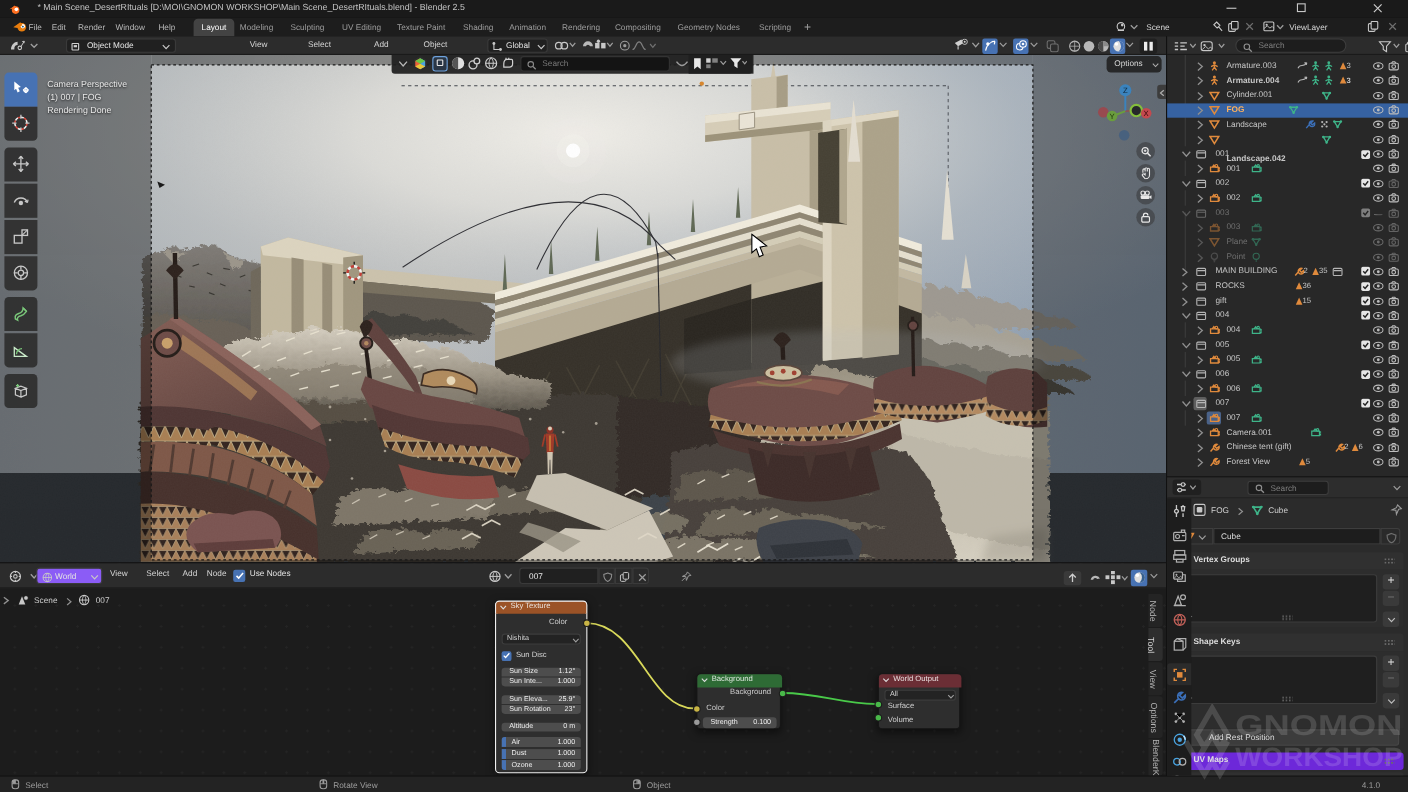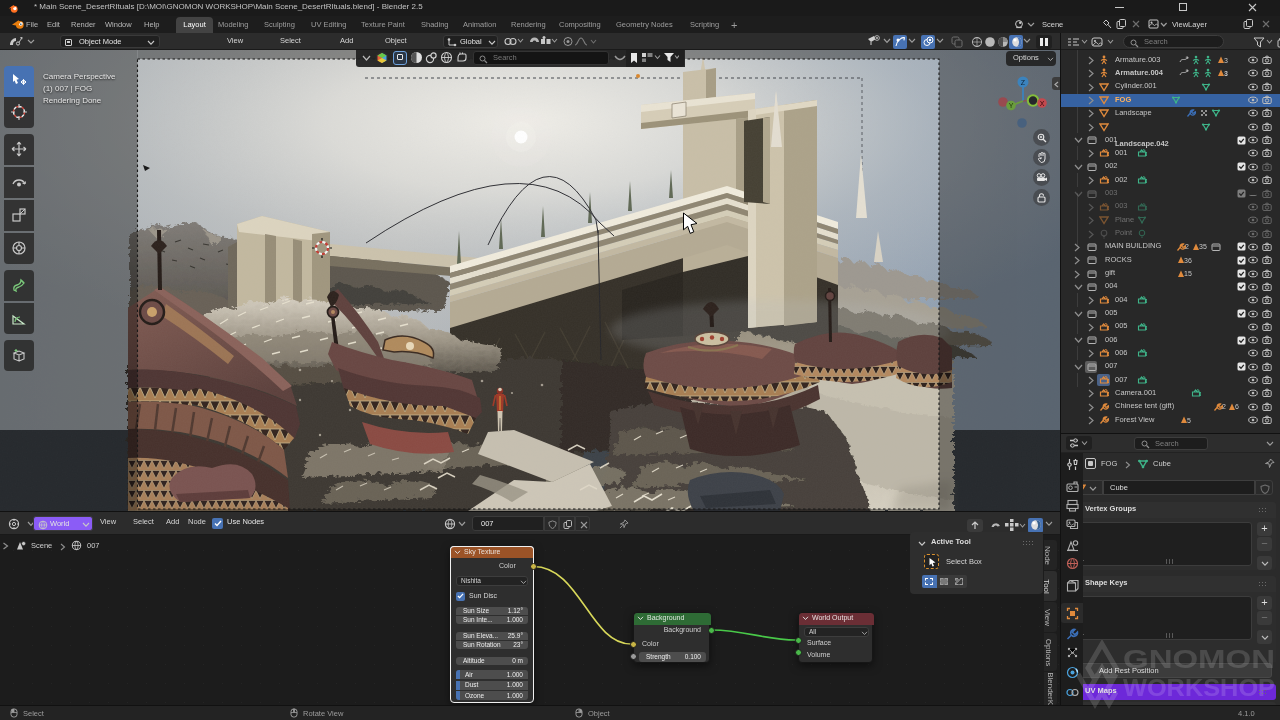--- a/index.html
+++ b/index.html
@@ -1744,42 +1744,20 @@
  <div class="abs" style="left:8px;top:26px;color:#cfcfcf;font-size:7px">Surface</div>
  <div class="abs" style="left:8px;top:38px;color:#cfcfcf;font-size:7px">Volume</div>
 </div>
 <svg class="abs" style="left:793px;top:123px" width="11" height="11" viewBox="0 0 11 11">
       <circle cx="5.5" cy="5.5" r="3" fill="#49b849" stroke="#1c1c1c" stroke-width="1"></circle>
     </svg>
 <svg class="abs" style="left:793px;top:135px" width="11" height="11" viewBox="0 0 11 11">
       <circle cx="5.5" cy="5.5" r="3" fill="#49b849" stroke="#1c1c1c" stroke-width="1"></circle>
     </svg>
 
-<div class="abs" style="left:910px;top:20px;width:133px;height:62px;background:#2e2e2e;border-radius:4px 0 4px 4px">
- <svg class="abs" style="left:8px;top:9px" width="8" height="6" viewBox="0 0 8 6">
-        <path d="M1 1 l3 3.2 l3 -3.2" stroke="#c8c8c8" fill="none" stroke-width="1.2"></path>
-      </svg>
- <div class="abs" style="left:21px;top:4.5px;color:#dddddd;font-size:7.5px;font-weight:bold">Active Tool</div>
- <div class="abs" style="left:112px;top:8px;width:12px;height:6px;background-image:radial-gradient(circle,#6a6a6a 0.8px,transparent 1px);background-size:3px 3px"></div>
- <div class="abs" style="left:14px;top:22px;width:15px;height:15px;border:1.2px dashed #d8902f;border-radius:3px;background:#222">
-   <svg class="abs" style="left:3px;top:2px" width="9" height="10" viewBox="0 0 9 10">
-          <path d="M1.5 1 L7.5 5.5 L4.8 6 L6 9 L4.5 9.5 L3.4 6.6 L1.5 8.2 Z" fill="#fff"></path>
-        </svg>
- </div>
- <div class="abs" style="left:36px;top:25px;color:#d5d5d5;font-size:7.5px">Select Box</div>
- <div class="abs" style="left:12px;top:43px;width:15px;height:13px;background:#4772b3;border-radius:2px 0 0 2px">
-        <div class="abs" style="left:3px;top:2.5px;width:8px;height:7px;border:1px dashed #fff"></div>
-      </div>
- <div class="abs" style="left:27px;top:43px;width:15px;height:13px;background:#3a3a3a">
-        <div class="abs" style="left:3px;top:2.5px;width:8px;height:7px;border:1px dashed #999;background:#777"></div>
-      </div>
- <div class="abs" style="left:42px;top:43px;width:15px;height:13px;background:#3a3a3a;border-radius:0 2px 2px 0">
-        <div class="abs" style="left:3px;top:2.5px;width:8px;height:7px;border:1px dashed #999;background:linear-gradient(135deg,#777 50%,transparent 50%)"></div>
-      </div>
-</div>
 
 <div class="abs" style="left:1044px;top:28px;width:13px;height:30px;background:#242424;border-radius:0 3px 3px 0">
       <div class="abs" style="left:-6px;top:11px;color:#b5b5b5;font-size:8px;transform:rotate(90deg);transform-origin:center">Node</div>
     </div>
 <div class="abs" style="left:1044px;top:59px;width:13px;height:30px;background:#2e2e2e;border-radius:0 3px 3px 0">
       <div class="abs" style="left:-5px;top:11px;color:#d8d8d8;font-size:8px;transform:rotate(90deg);transform-origin:center">Tool</div>
     </div>
 <div class="abs" style="left:1044px;top:90px;width:13px;height:30px;background:#242424;border-radius:0 3px 3px 0">
       <div class="abs" style="left:-5px;top:11px;color:#b5b5b5;font-size:8px;transform:rotate(90deg);transform-origin:center">View</div>
     </div>

